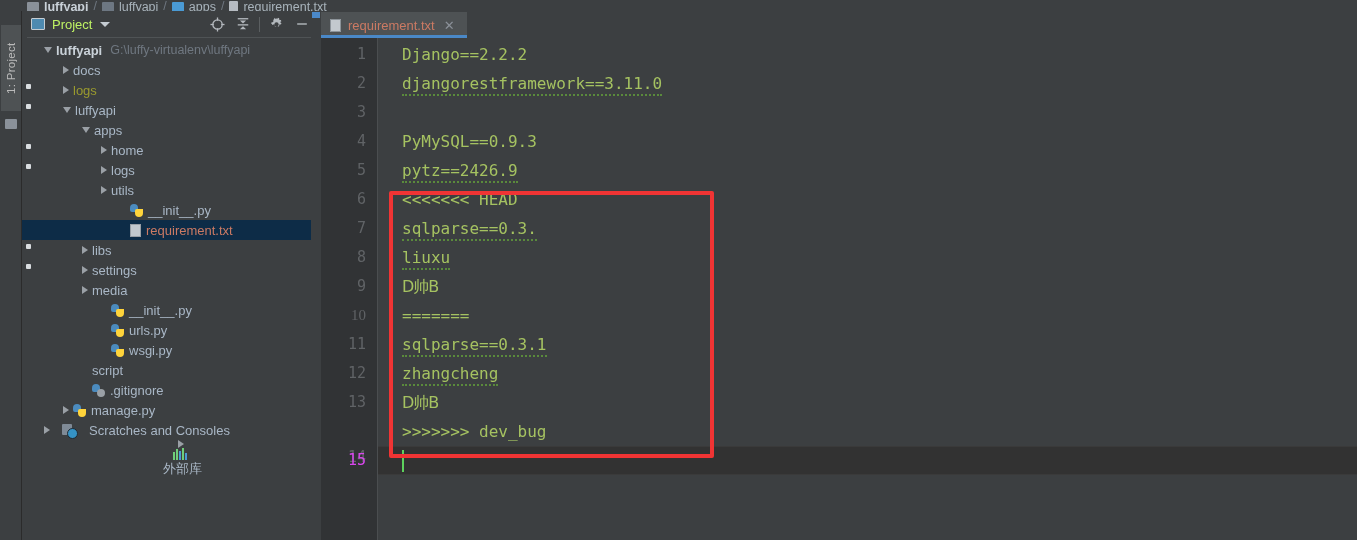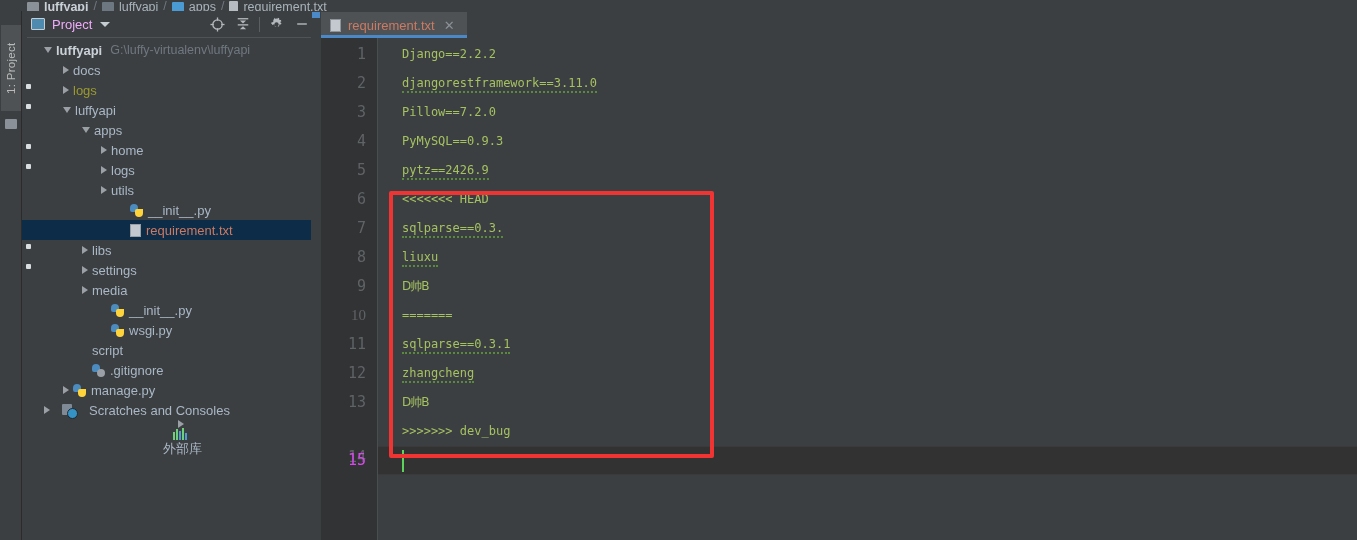--- a/index.html
+++ b/index.html
@@ -59,21 +59,21 @@
     width: 299px; height: 529px; background: #3c3f41;
   }
   .pp-header {
     position: absolute; left: 0; top: 0; width: 299px; height: 26px;
     display: flex; align-items: center;
   }
   .pp-title-ico {
     width: 14px; height: 12px; margin-left: 9px; margin-right: 7px;
     background: #4e8ab0; border: 1px solid #c5ccd2; border-radius: 1px;
   }
-  .pp-title { color: #f0abfc; font-size: 13px; }
+  .pp-title { color: #bef264; font-size: 13px; }
   .pp-caret {
     margin-left: 8px; width: 0; height: 0;
     border-left: 5px solid transparent; border-right: 5px solid transparent;
     border-top: 5px solid #c5ccd2;
   }
   .pp-tools {
     position: absolute; right: 6px; top: 0; height: 26px;
     display: flex; align-items: center; gap: 0px;
   }
   .pp-tools .tbtn {
@@ -211,21 +211,21 @@
   .gutter-sep {
     position: absolute; left: 56px; top: 0; width: 1px; height: 502px;
     background: #4b4e50;
   }
   .code-lines {
     position: absolute; left: 57px; top: 0; right: 0; height: 502px;
   }
   .cline {
     position: absolute; left: 0; width: 979px; height: 29px;
     line-height: 29px;
-    font-family: "DejaVu Sans Mono", monospace; font-size: 12px;
+    font-family: "DejaVu Sans Mono", monospace; font-size: 16px;
     color: #a5c261; white-space: pre;
     padding-left: 24px;
   }
   .cline .tok { position: relative; }
   .cline .spell {
     border-bottom: 2px dotted #5a8a3c;
     padding-bottom: 1px;
   }
   .cline.cjk { font-family: "DejaVu Sans", sans-serif; letter-spacing: -1px; }
   .active-line {
@@ -383,20 +383,25 @@
         </div>
         <div class="row" style="padding-left: 60px;">
           <span class="arrow right"></span>
           <span class="ti-folder"></span>
           <span>media</span>
         </div>
         <div class="row" style="padding-left: 79px;">
           <span class="arrow none"></span>
           <span class="ti-py"></span>
           <span>__init__.py</span>
+        </div>
+        <div class="row" style="padding-left: 79px;">
+          <span class="arrow none"></span>
+          <span class="ti-py"></span>
+          <span>urls.py</span>
         </div>
         <div class="row" style="padding-left: 79px;">
           <span class="arrow none"></span>
           <span class="ti-py"></span>
           <span>wsgi.py</span>
         </div>
         <div class="row" style="padding-left: 60px;">
           <span class="arrow none"></span>
           <span class="ti-folder"></span>
           <span>script</span>
@@ -460,21 +465,20 @@
           <div class="gutter-line" style="top: 292px;">11</div>
           <div class="gutter-line" style="top: 321px;">12</div>
           <div class="gutter-line" style="top: 350px;">13</div>
           <div class="gutter-line" style="top: 379px; margin-top: 26px;">14</div>
           <div class="gutter-line active" style="top: 408px;">15</div>
         </div>
       <div class="gutter-sep"></div>
       <div class="code-lines" id="code-lines">
           <div class="cline" style="top: 2px;"><span class="tok">Django==2.2.2</span></div>
           <div class="cline" style="top: 31px;"><span class="tok spell">djangorestframework==3.11.0</span></div>
-          <div class="cline" style="top: 60px;"><span class="tok">Pillow==7.2.0</span></div>
           <div class="cline" style="top: 89px;"><span class="tok">PyMySQL==0.9.3</span></div>
           <div class="cline" style="top: 118px;"><span class="tok spell">pytz==2426.9</span></div>
           <div class="cline" style="top: 147px;"><span class="tok">&lt;&lt;&lt;&lt;&lt;&lt;&lt; HEAD</span></div>
           <div class="cline" style="top: 176px;"><span class="tok spell">sqlparse==0.3.</span></div>
           <div class="cline" style="top: 205px;"><span class="tok spell">liuxu</span></div>
           <div class="cline cjk" style="top: 234px;"><span class="tok">D帅B</span></div>
           <div class="cline" style="top: 263px;"><span class="tok">=======</span></div>
           <div class="cline" style="top: 292px;"><span class="tok spell">sqlparse==0.3.1</span></div>
           <div class="cline" style="top: 321px;"><span class="tok spell">zhangcheng</span></div>
           <div class="cline cjk" style="top: 350px;"><span class="tok">D帅B</span></div>

